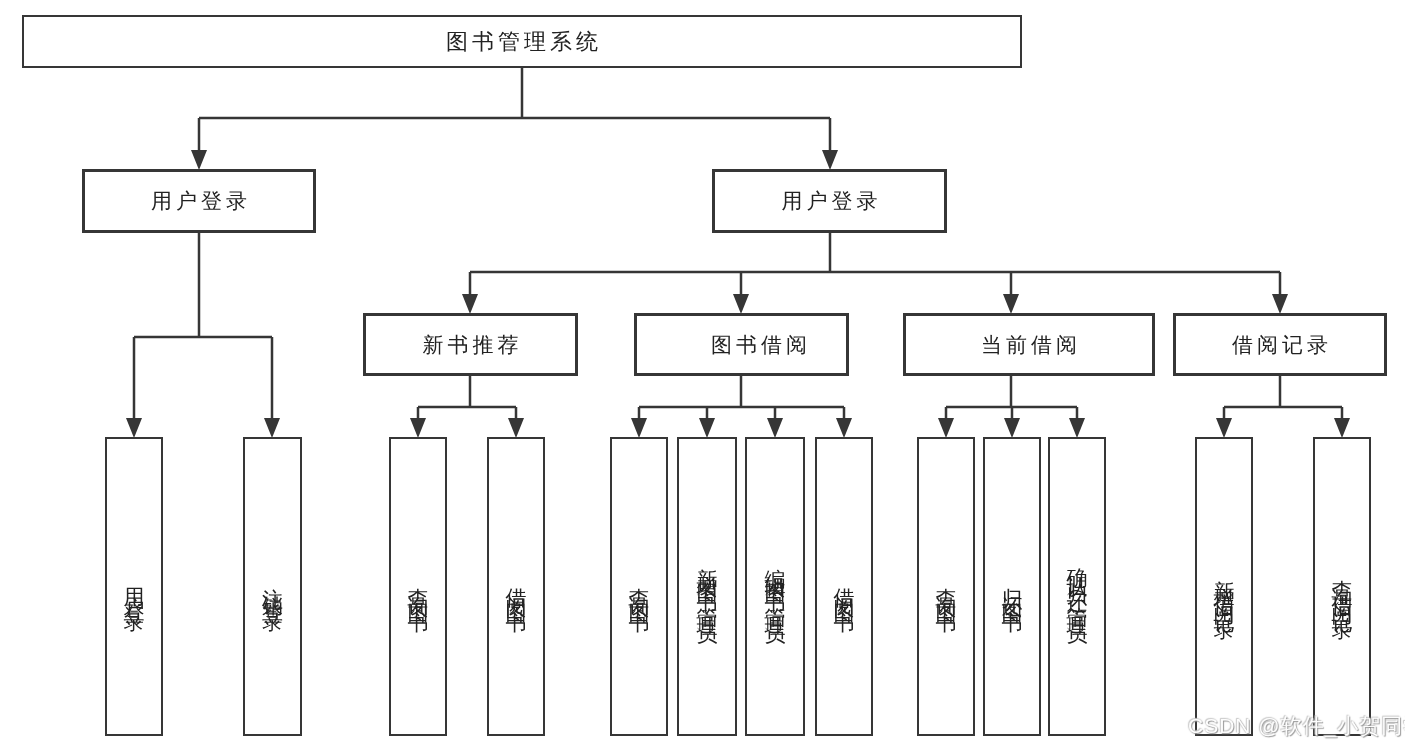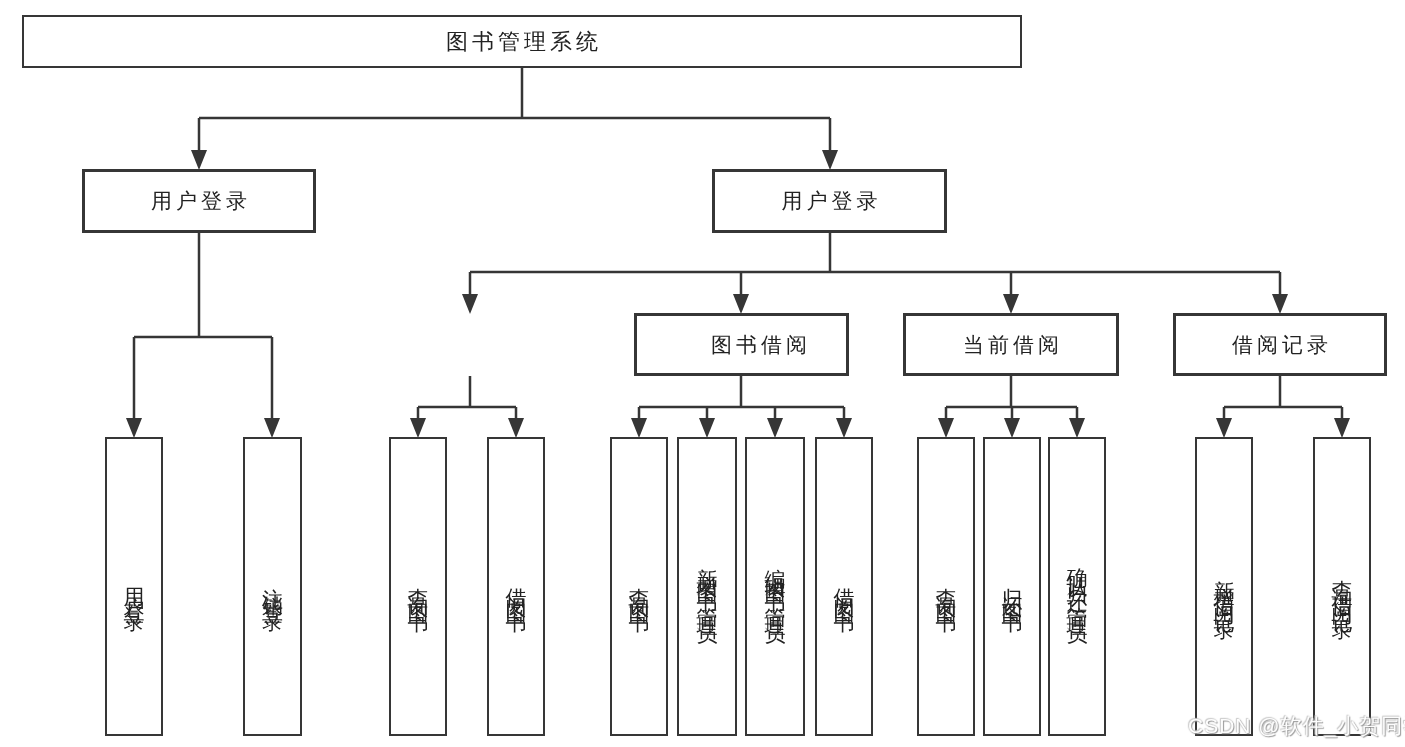--- a/index.html
+++ b/index.html
@@ -99,22 +99,23 @@
       <polygon points="1216,418 1232,418 1224,438"></polygon>
       <polygon points="1334,418 1350,418 1342,438"></polygon>
     </g>
   </svg>
 
   <div class="box root" style="left:22px; top:15px; width:1000px; height:53px;">图书管理系统</div>
 
   <div class="box" style="left:82px; top:169px; width:234px; height:64px;">用户登录</div>
   <div class="box" style="left:712px; top:169px; width:235px; height:64px;">用户登录</div>
 
+  <div class="box" style="left:363px; top:313px; width:215px; height:63px;">新书推荐</div>
   <div class="box" style="left:634px; top:313px; width:215px; height:63px;padding-left:35px;">图书借阅</div>
-  <div class="box" style="left:903px; top:313px; width:216px; height:63px;text-align:right;">当前借阅</div>
+  <div class="box" style="left:903px; top:313px; width:252px; height:63px;text-align:right;">当前借阅</div>
   <div class="box" style="left:1173px; top:313px; width:214px; height:63px;">借阅记录</div>
 
   <div class="box leaf" style="left:105px; top:437px; width:58px; height:299px;">用户登录</div>
   <div class="box leaf" style="left:243px; top:437px; width:59px; height:299px;">注销登录</div>
 
   <div class="box leaf" style="left:389px; top:437px; width:58px; height:299px;">查询图书</div>
   <div class="box leaf" style="left:487px; top:437px; width:58px; height:299px;">借阅图书</div>
 
   <div class="box leaf" style="left:610px; top:437px; width:58px; height:299px;">查询图书</div>
   <div class="box leaf" style="left:677px; top:437px; width:60px; height:299px;">新增图书（管理员）</div>

